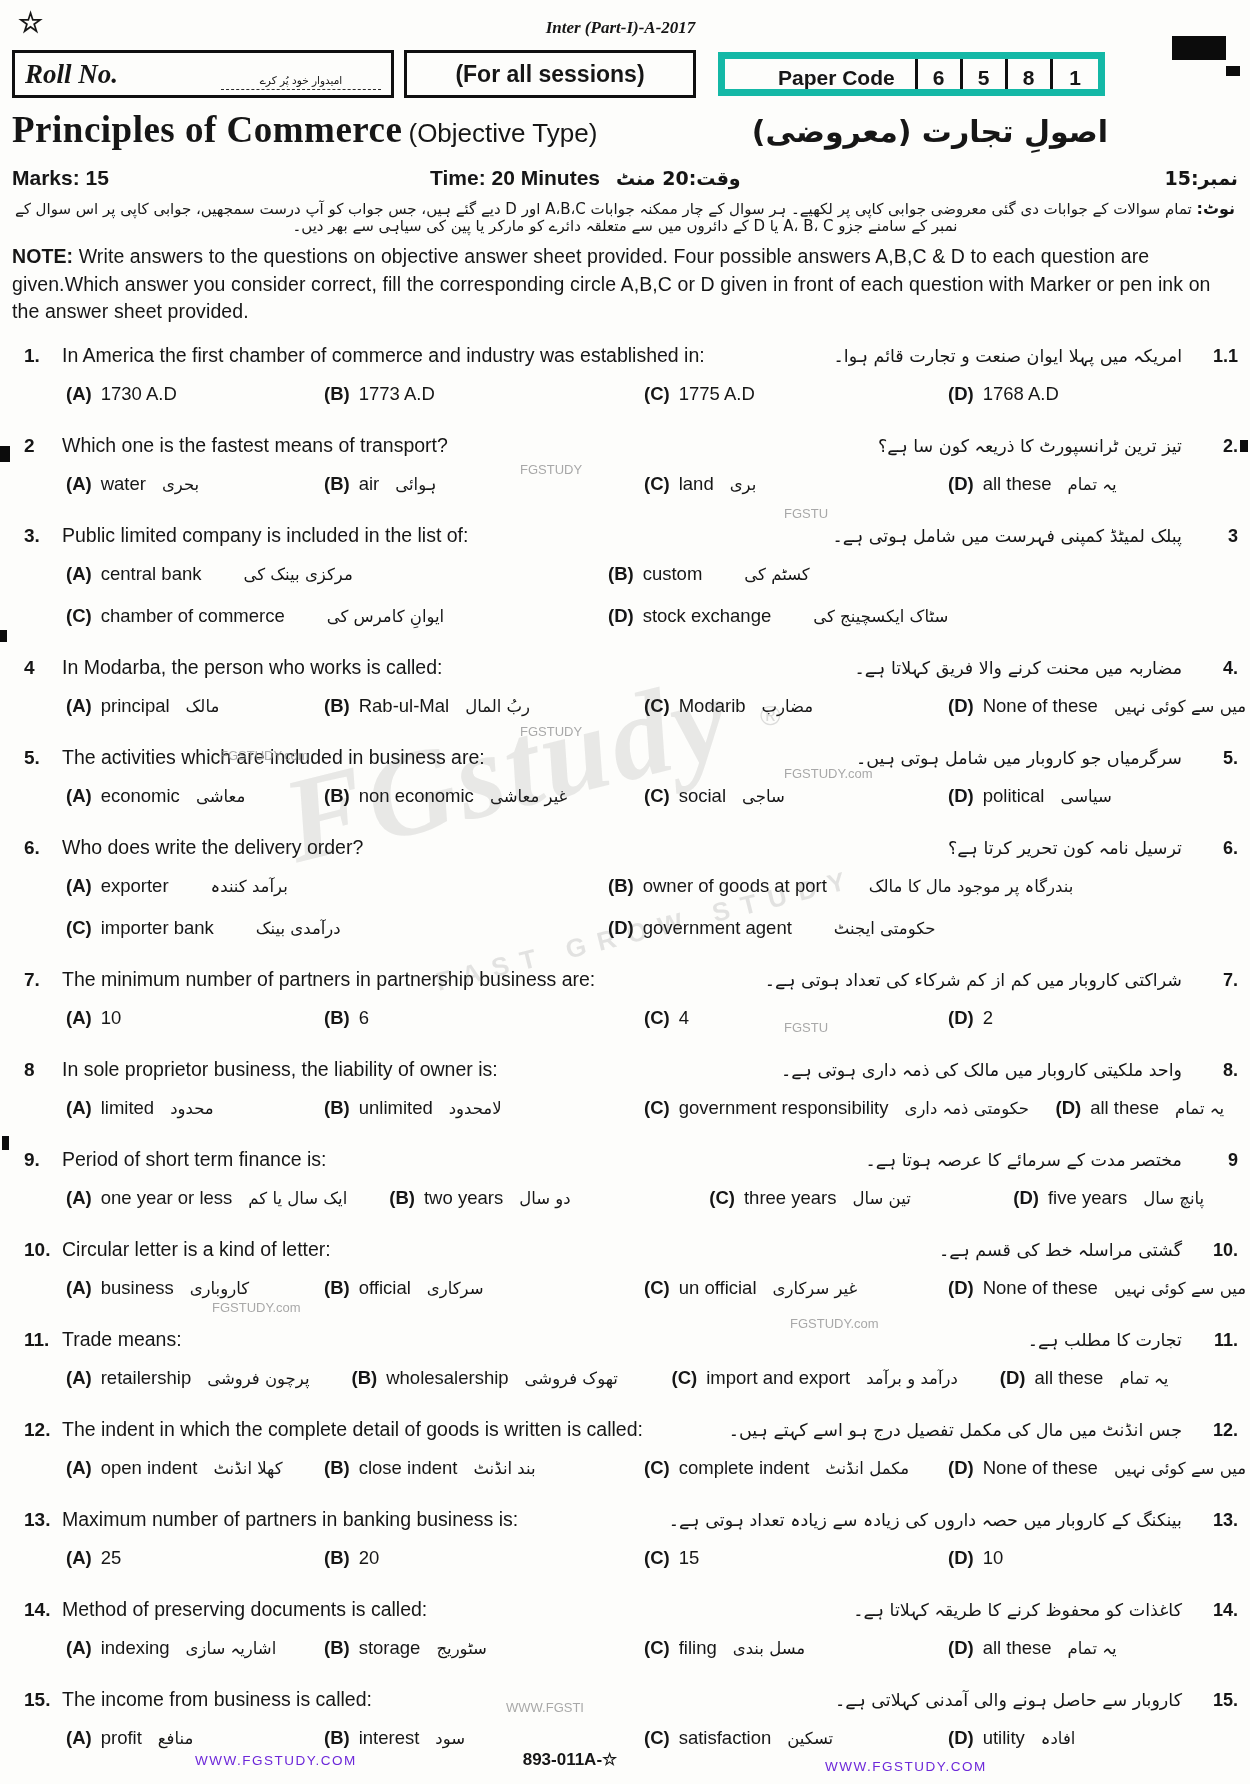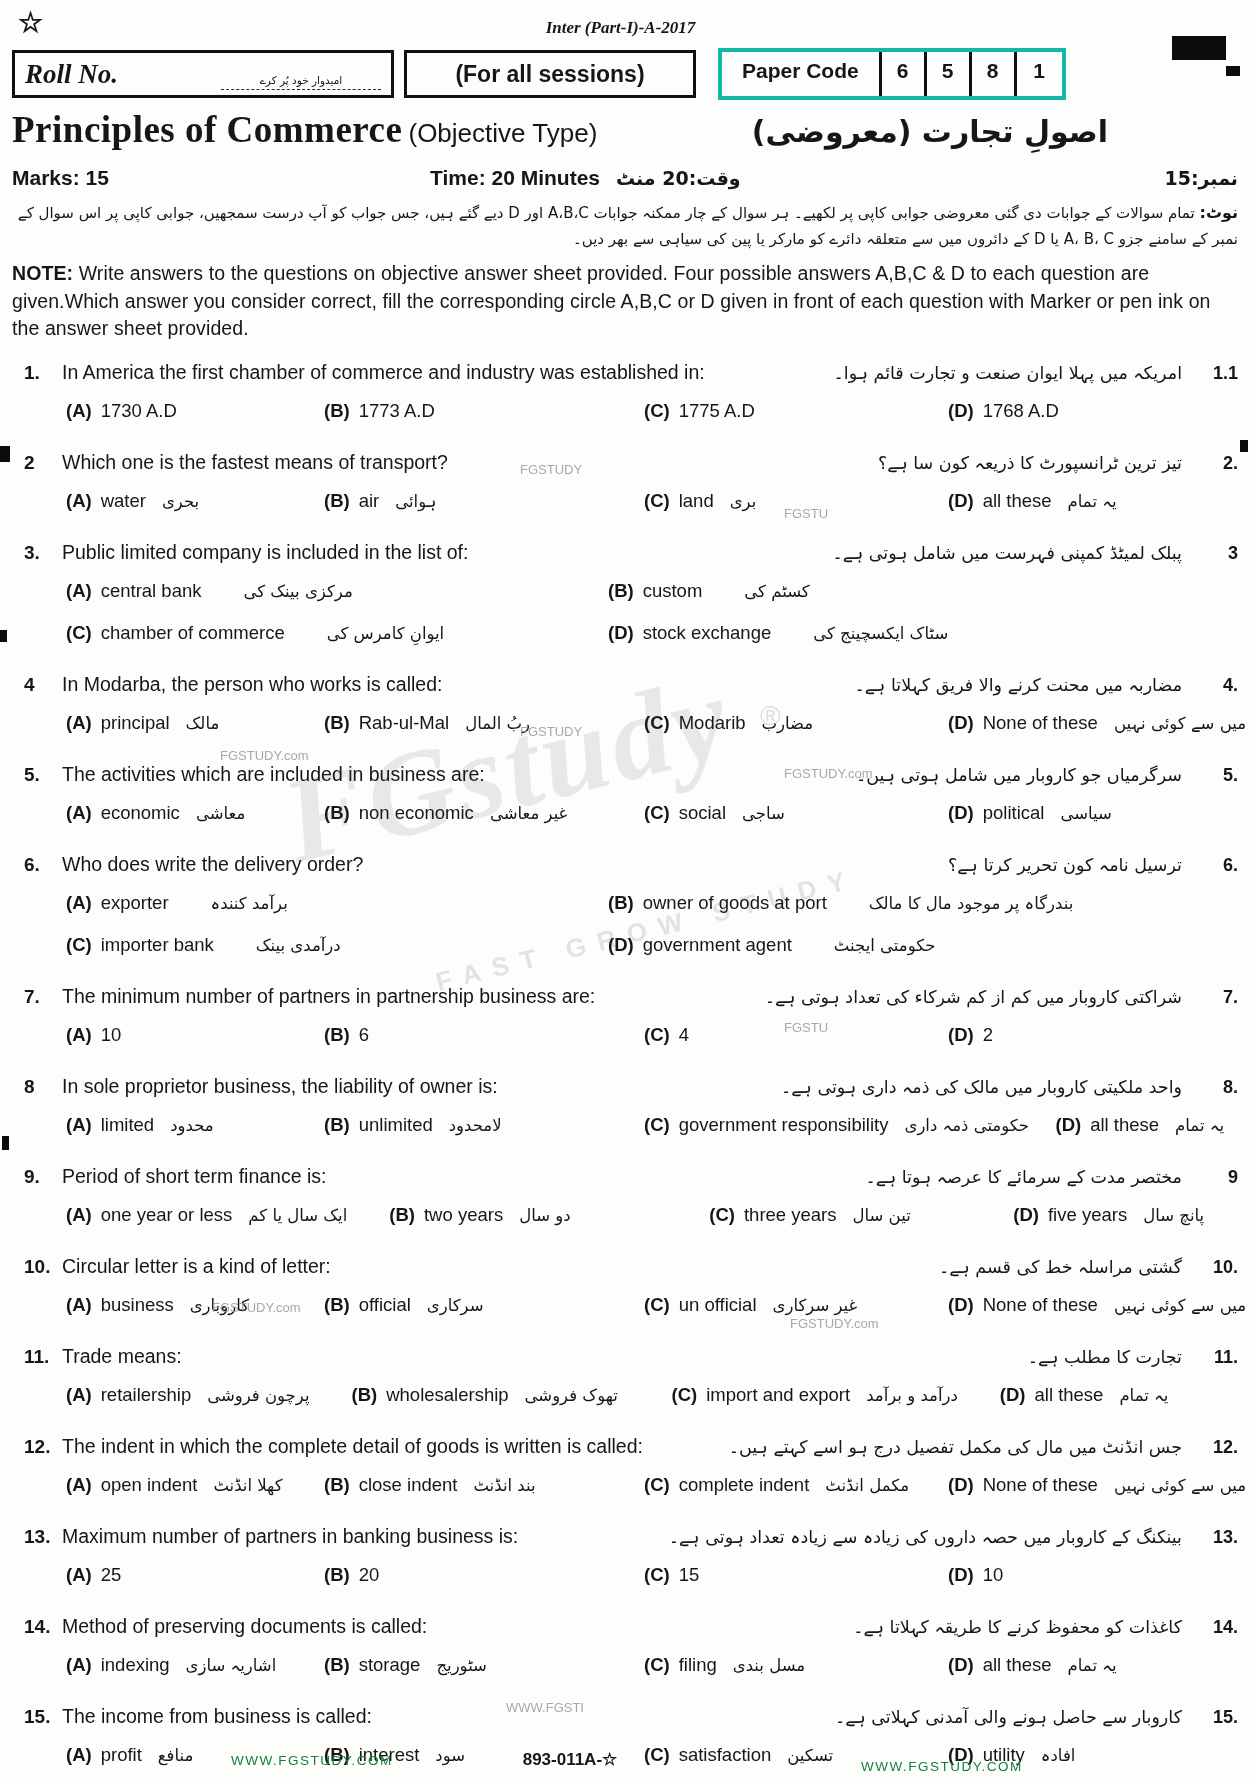--- a/index.html
+++ b/index.html
@@ -16,41 +16,41 @@
 
   
   .head-row { display:flex; align-items:stretch; height:48px; margin-top:8px; }
   .roll-box { width:382px; border:3px solid #101010; display:flex; align-items:center; padding:2px 10px; }
   .roll-label { font-family:"Liberation Serif",serif; font-weight:bold; font-style:italic; font-size:27px; }
   .roll-right { margin-left:auto; width:160px; display:flex; flex-direction:column; justify-content:flex-end; }
   .roll-hint { font-size:10.5px; text-align:center; padding-bottom:2px;margin-top:21px; }
   .roll-line { border-bottom:1.6px dashed #2a2a2a; height:2px; margin-bottom:6px; }
   .sessions-box { margin-left:10px; width:292px; border:3px solid #101010; display:flex;
                   align-items:center; justify-content:center; font-weight:bold; font-size:23px; }
-  .papercode { margin-left:22px; display:flex; border:4px solid #14b8a6; height:52px; align-self:center; }
+  .papercode { margin-left:22px; display:flex; border:7px solid #14b8a6; height:44px; align-self:center;padding-left:33px; }
   .pc-label { padding:0 20px; font-weight:bold; font-size:21px; line-height:38px; border-right:3px solid #101010; }
   .pc-digit { width:45px; text-align:center; font-weight:bold; font-size:21px; line-height:38px; border-right:3px solid #101010; }
   .pc-digit:last-child { border-right:none; }
 
   
   .title-row { display:flex; align-items:baseline; margin-top:10px; height:52px; }
   .title-en { font-family:"Liberation Serif",serif; font-weight:bold; font-size:37px; letter-spacing:0.5px; }
   .title-type { font-size:26px; margin-left:6px; }
   .title-ur { margin-left:auto; font-size:30px; font-weight:bold; padding-right:130px; }
 
   
   .marks-row { display:flex; align-items:baseline; margin-top:6px; height:30px; }
   .marks-label { font-weight:bold; font-size:21px; width:418px; }
   .time-en { font-weight:bold; font-size:21px; }
   .time-ur { font-weight:bold; font-size:19px; margin-left:16px; }
   .number-ur { margin-left:auto; font-weight:bold; font-size:19px; }
 
   
   .ur { font-family:"DejaVu Sans",sans-serif; direction:rtl; unicode-bidi:plaintext; }
-  .urdu-note { direction:rtl; text-align:right; font-size:15px; line-height:26px; margin-top:4px;
+  .urdu-note { direction:rtl; text-align:center; font-size:15px; line-height:17px; margin-top:4px;
                font-family:"DejaVu Sans",sans-serif; }
   .urdu-note b { font-size:16px; }
   .en-note { font-size:19.5px; line-height:27.5px; margin-top:8px; letter-spacing:0.1px; }
 
   
   .questions { margin-top:16px; }
   .question { margin-bottom:24px; }
   .q-head { display:flex; align-items:baseline; line-height:27px; }
   .q-num { flex:0 0 50px; padding-left:12px; font-weight:bold; font-size:19px; }
   .q-en { font-size:19.5px; }
@@ -78,21 +78,21 @@
   .wm-reg { left:760px; top:700px; font-size:28px; color:rgba(60,60,60,0.2); }
   .wm-tag { left:430px; top:915px; font-size:26px; letter-spacing:12px; color:rgba(60,60,60,0.16);
             transform:rotate(-14deg); font-weight:bold; }
 
   
   .blot { position:absolute; background:#0c0c0c; }
 
   
   .footer-code { position:absolute; left:0; right:0; bottom:14px; text-align:center;
                  font-size:17px; font-weight:bold; transform:translateX(-55px); }
-  .footer-site { position:absolute; color:#15803d; font-size:13.5px; letter-spacing:1.5px;margin-left:36px; }
+  .footer-site { position:absolute; color:#6d28d9; font-size:13.5px; letter-spacing:1.5px; }
 </style>
 </head>
 <body>
 
 <div class="page">
 
   <div class="top-line">
     <span class="star">☆</span>
     <span class="exam-line">Inter (Part-I)-A-2017</span>
   </div>

